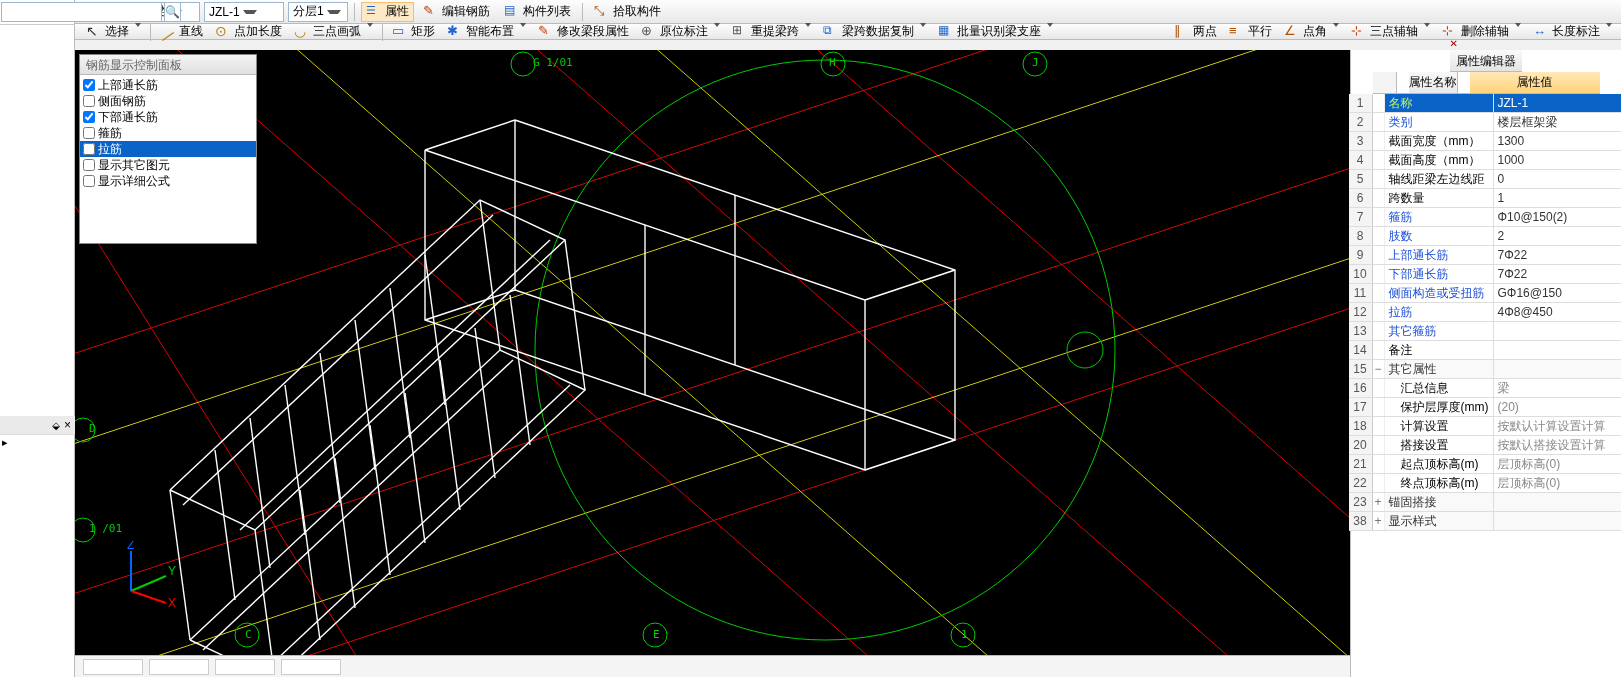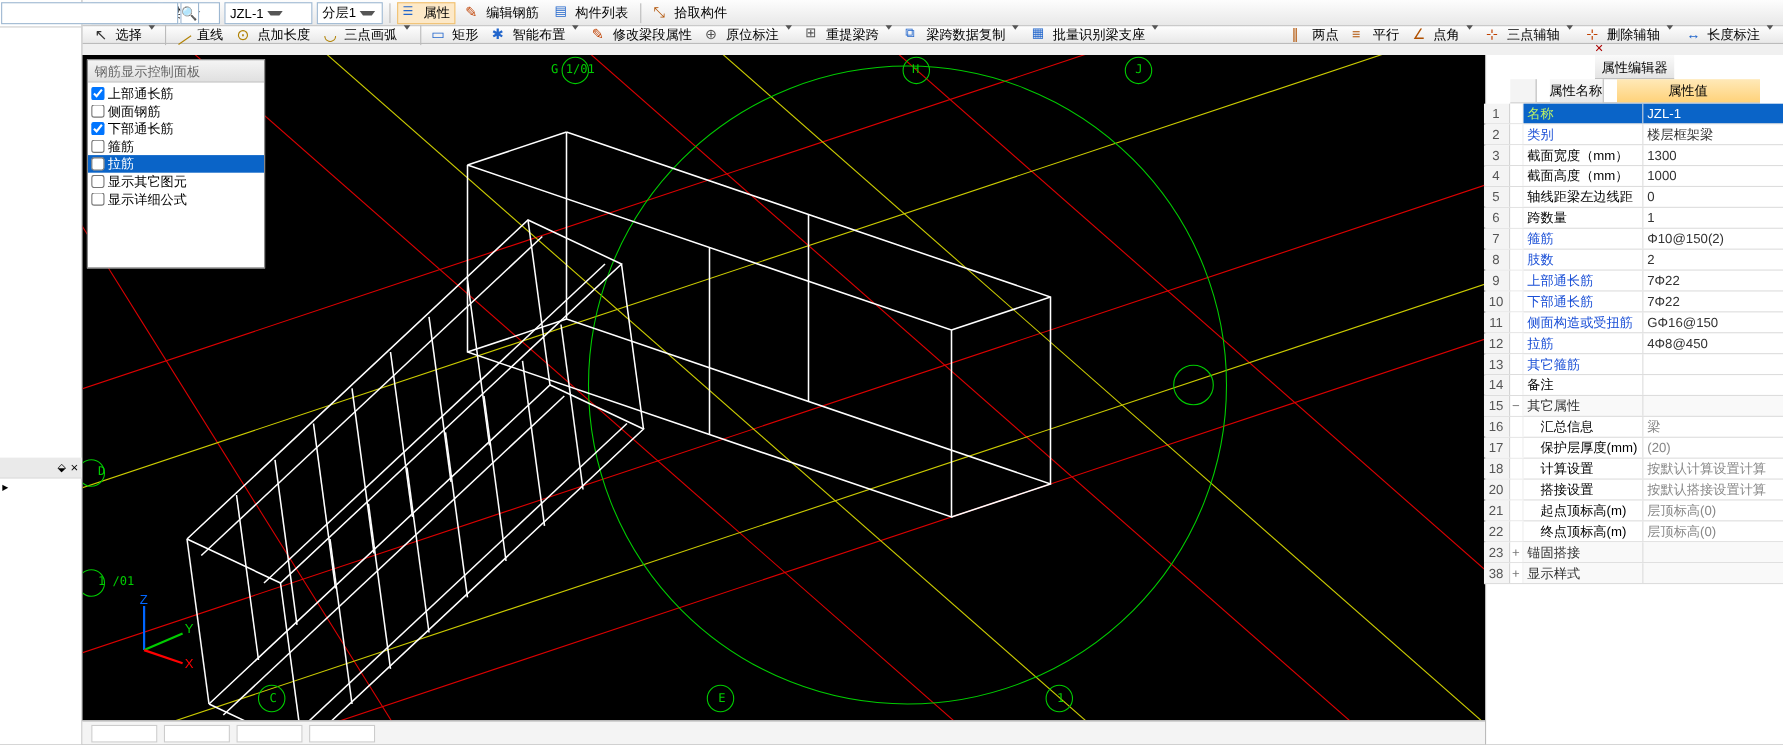--- a/index.html
+++ b/index.html
@@ -35,21 +35,21 @@
 .prow .tree { width: 12px; border-right: 1px solid #eee; text-align: center; line-height: 18px; color: #777; background: #fff; }
 .prow .pname { flex: 1; border-right: 1px solid #ddd; padding: 0 4px; line-height: 18px; white-space: nowrap; overflow: hidden; }
 .prow .pval { width: 130px; padding: 0 4px; line-height: 18px; white-space: nowrap; overflow: hidden; color: #333; }
 .prow.sel .pname { background: #0a64c8; color: #bef264; }
 .prow.sel .pval { background: #0a64c8; color: #fff; }
 .prow .link { color: #1a4fd6; }
 .prow .gray { color: #888; }
 .prow.group .pname { color: #333; font-weight: normal; }
 .prow.group { background: #f9f9f9; }
 
-.float-panel { position: absolute; top: 4px; left: 4px; width: 162px; background: #fff; border: 1px solid #888; box-shadow: 1px 1px 3px rgba(0,0,0,0.3); }
+.float-panel { position: absolute; top: 4px; left: 4px; width: 178px; background: #fff; border: 1px solid #888; box-shadow: 1px 1px 3px rgba(0,0,0,0.3); }
 .fp-title { height: 20px; background: linear-gradient(#f4f4f4,#e0e0e0); border-bottom: 1px solid #bbb; padding: 2px 6px; color: #666; }
 .fp-body { padding: 2px 0; }
 .fp-row { height: 16px; display: flex; align-items: center; padding: 0 3px; gap: 3px; }
 .fp-row.sel { background: #0a64c8; color: #fff; }
 .fp-row input[type=checkbox] { width: 12px; height: 12px; }
 .fp-pad { height: 52px; }
 
 
 .canvas-svg { position: absolute; inset: 0; }
 .axis-lbl { position: absolute; color: #0c0; font-size: 11px; font-family: monospace; }
@@ -290,21 +290,21 @@
       <line x1="350" y1="205" x2="370" y2="355"></line>
         <line x1="435" y1="245" x2="455" y2="395"></line>
 
       <line x1="108" y1="455" x2="418" y2="165"></line>
       <line x1="165" y1="480" x2="475" y2="190"></line>
       <line x1="128" y1="600" x2="438" y2="310"></line>
       <line x1="185" y1="625" x2="495" y2="335"></line>
     </g>
   </svg>
 
-  <div class="axis-lbl" style="left:426px;top:6px">G  1/01</div>
+  <div class="axis-lbl" style="left:458px;top:6px">G  1/01</div>
   <div class="axis-lbl" style="left:754px;top:6px">H</div>
   <div class="axis-lbl" style="left:957px;top:6px">J</div>
   <div class="axis-lbl" style="left:14px;top:372px">D</div>
   <div class="axis-lbl" style="left:14px;top:472px">1  /01</div>
   <div class="axis-lbl" style="left:170px;top:578px">C</div>
   <div class="axis-lbl" style="left:578px;top:578px">E</div>
   <div class="axis-lbl" style="left:886px;top:578px">1</div>
 
   <svg class="xyz" width="80" height="70">
     <line x1="20" y1="50" x2="20" y2="10" stroke="#06f" stroke-width="2"></line>

